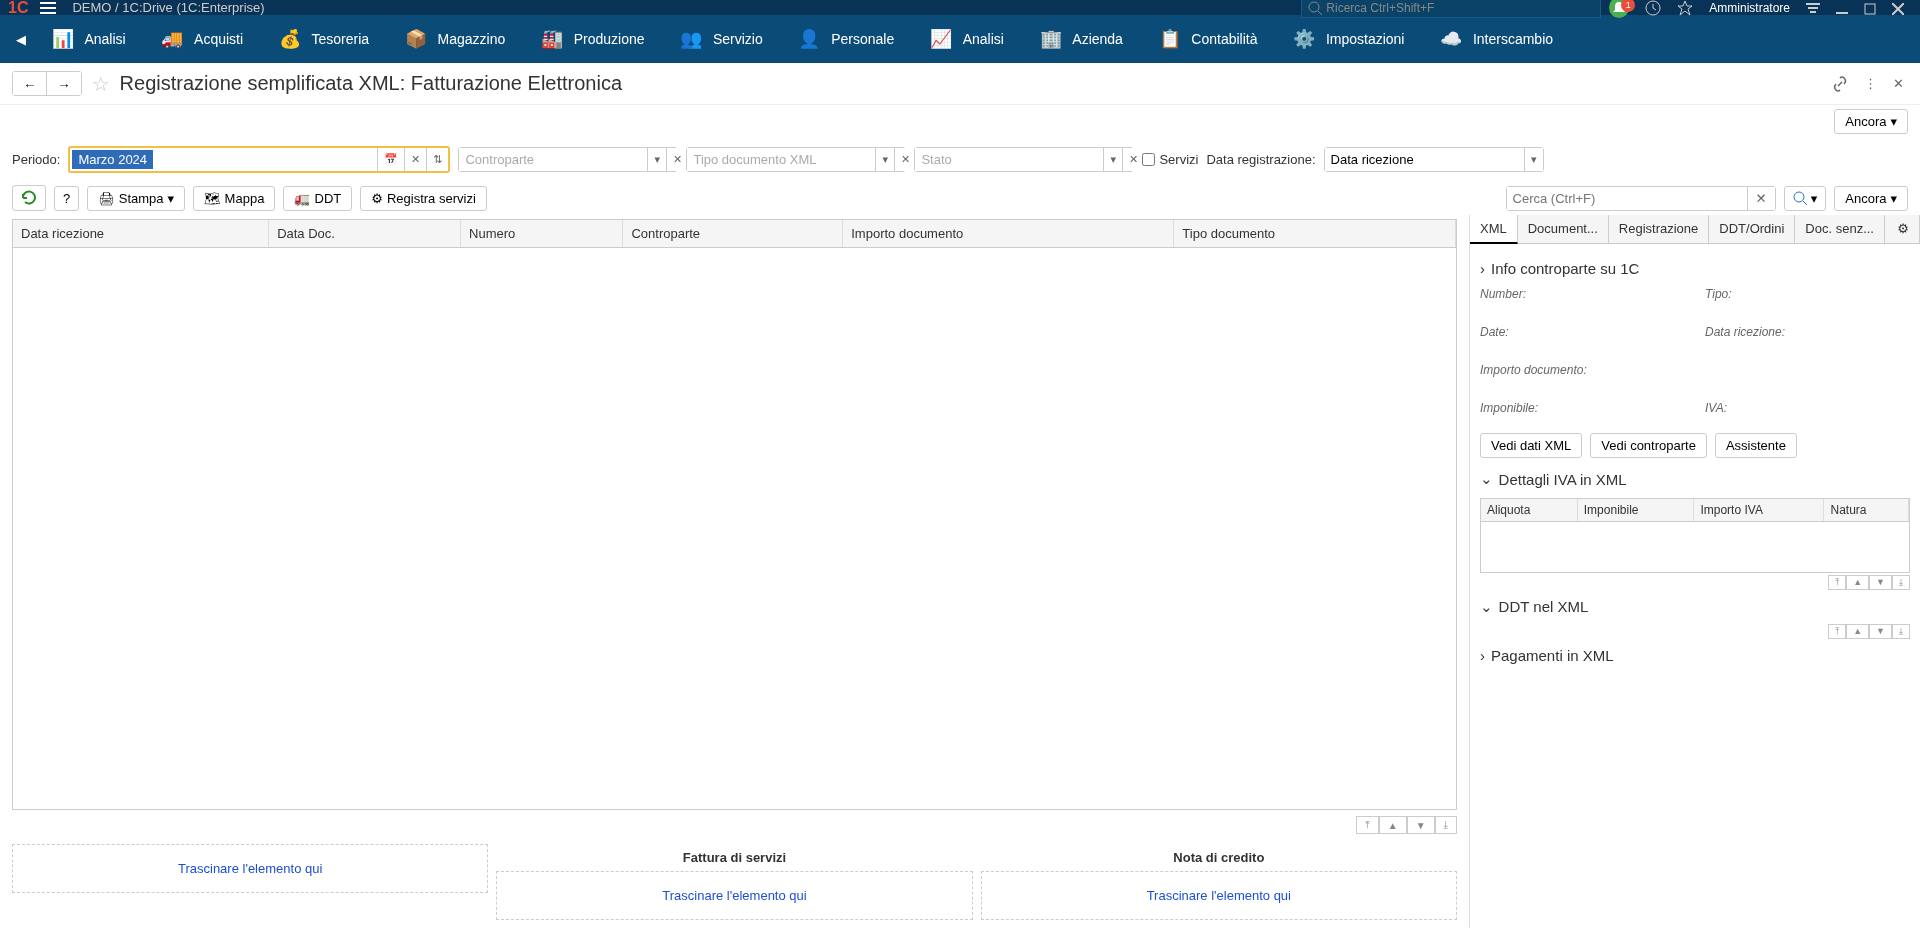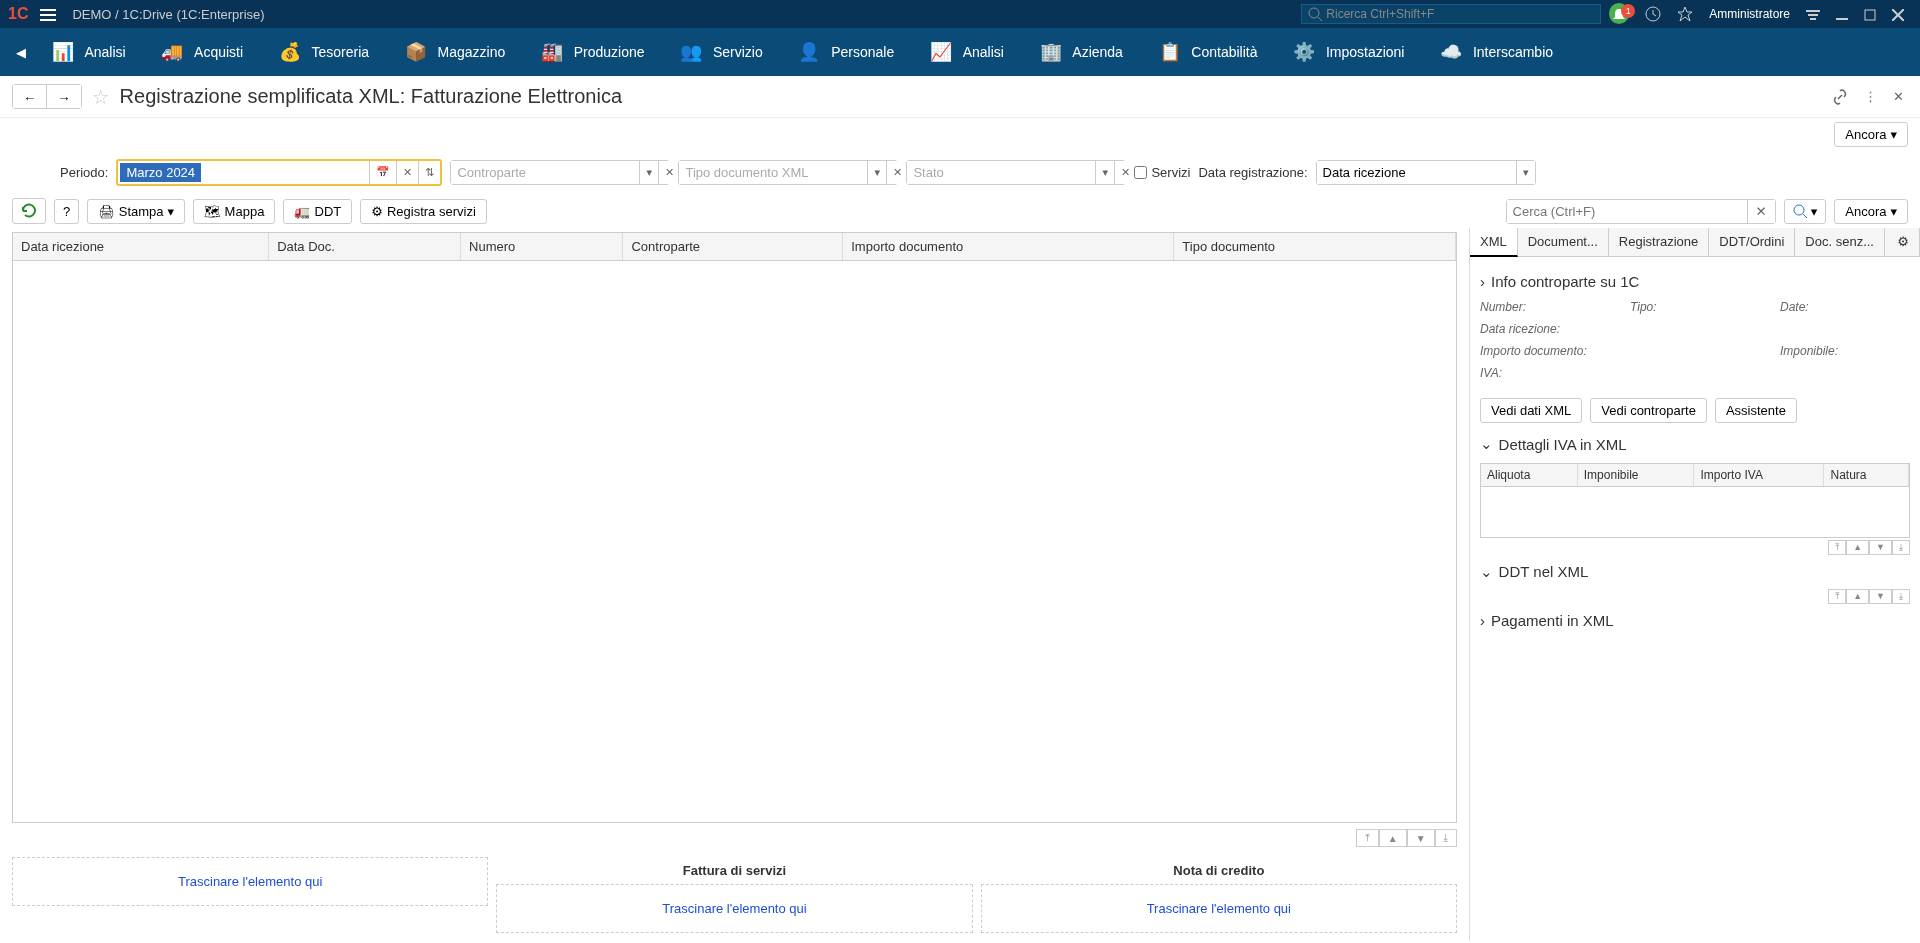--- a/index.html
+++ b/index.html
@@ -1,19 +1,19 @@
 <!DOCTYPE html>
 <html><head>
 <meta charset="utf-8">
 <style>
 * { box-sizing: border-box; margin: 0; padding: 0; font-family: Arial, sans-serif; }
 body { font-size: 13px; color: #333; background: #fff; overflow: hidden; }
 
 
-.titlebar { background: #083356; height: 28px; display: flex; align-items: center; color: #fff; padding: 0 8px; }
+.titlebar { background: #083356; height: 15px; display: flex; align-items: center; color: #fff; padding: 0 8px; }
 .titlebar .logo { color: #e94e3a; font-weight: bold; font-size: 16px; margin-right: 12px; }
 .titlebar .hamburger { margin-right: 16px; cursor: pointer; }
 .titlebar .title { flex: 0 0 auto; color: #ccc; font-size: 13px; }
 .titlebar .spacer { flex: 1; }
 .titlebar .search { background: #0a4268; border: 1px solid #1a5a8a; padding: 2px 6px; width: 300px; display: flex; align-items: center; color: #888; font-size: 12px; }
 .titlebar .search svg { margin-right: 4px; }
 .titlebar .icon-btn { padding: 0 8px; cursor: pointer; position: relative; }
 .titlebar .bell-badge { position: absolute; top: -2px; right: 2px; background: #e94e3a; color: #fff; border-radius: 50%; width: 14px; height: 14px; font-size: 9px; display: flex; align-items: center; justify-content: center; }
 .titlebar .bell-icon { background: #4caf50; border-radius: 50%; padding: 3px; }
 .titlebar .user { font-size: 12px; padding: 0 8px; }
@@ -32,21 +32,21 @@
 .pagehdr .star { margin-right: 10px; color: #ccc; cursor: pointer; font-size: 20px; }
 .pagehdr h1 { font-size: 20px; font-weight: normal; flex: 1; }
 .pagehdr .hdr-right { display: flex; align-items: center; gap: 8px; }
 .pagehdr .hdr-right .icon-btn { padding: 4px; cursor: pointer; color: #666; }
 
 
 .ancora-row { display: flex; justify-content: flex-end; padding: 4px 12px; }
 .btn { border: 1px solid #ccc; background: #fff; padding: 4px 10px; cursor: pointer; border-radius: 3px; font-size: 13px; display: inline-flex; align-items: center; gap: 4px; }
 
 
-.filter-row { display: flex; align-items: center; padding: 8px 12px; gap: 8px; flex-wrap: wrap; margin-left: 48px; }
+.filter-row { display: flex; align-items: center; padding: 8px 12px; gap: 8px; flex-wrap: wrap; }
 .filter-row label { font-size: 13px; }
 .combo { display: flex; border: 1px solid #ccc; border-radius: 3px; }
 .combo.highlighted { border: 2px solid #f0c040; }
 .combo input { border: none; padding: 4px 6px; flex: 1; outline: none; font-size: 13px; }
 .combo input::placeholder { color: #aaa; }
 .combo .combo-btn { border: none; border-left: 1px solid #ccc; background: #fff; padding: 0 6px; cursor: pointer; font-size: 11px; color: #666; }
 .periodo-val { background: #2e6bb8; color: #fff; padding: 2px 6px; margin: 2px; font-size: 13px; }
 .checkbox-wrap { display: flex; align-items: center; gap: 4px; }
 .data-reg-label { font-size: 13px; line-height: 1.2; }
 
@@ -77,21 +77,21 @@
 .dropzone .dz-body { border: 1px dashed #ccc; padding: 16px; color: #1d4ed8; font-size: 13px; }
 
 
 .rp-tabs { display: flex; border-bottom: 1px solid #ccc; background: #f5f5f5; }
 .rp-tab { padding: 6px 10px; border-right: 1px solid #ccc; cursor: pointer; font-size: 13px; white-space: nowrap; overflow: hidden; text-overflow: ellipsis; }
 .rp-tab.active { background: #fff; border-bottom: 2px solid #000000; margin-bottom: -1px; }
 .rp-tab.gear { margin-left: auto; }
 
 .rp-content { padding: 10px; overflow: auto; flex: 1; }
 .rp-section-hdr { display: flex; align-items: center; gap: 6px; cursor: pointer; padding: 6px 0; font-size: 15px; }
-.rp-fields { display: grid; grid-template-columns: 1fr 1fr 1fr; gap: 8px 20px; padding: 4px 0 12px 0; }
+.rp-fields { display: grid; grid-template-columns: 1fr 1fr; gap: 24px 20px; padding: 4px 0 12px 0; }
 .rp-fields .fld { font-style: italic; color: #666; font-size: 12px; }
 .rp-btns { display: flex; gap: 8px; padding: 6px 0; }
 
 .rp-subtable { border: 1px solid #ccc; margin-top: 4px; }
 .rp-subtable table { width: 100%; border-collapse: collapse; }
 .rp-subtable th { text-align: left; padding: 4px 6px; background: #f5f5f5; border-right: 1px solid #ddd; border-bottom: 1px solid #ccc; font-weight: normal; font-size: 12px; }
 .rp-subtable .empty { height: 50px; }
 .rp-subtable-nav { display: flex; justify-content: flex-end; padding: 2px 0; }
 .rp-subtable-nav button { border: 1px solid #ccc; background: #fff; padding: 1px 6px; cursor: pointer; font-size: 9px; color: #888; }
 
@@ -238,21 +238,21 @@
 
 <div class="ancora-row">
   <button class="btn">
       <span>Ancora</span> 
       <span>▾</span>
     </button>
 </div>
 
 <div class="filter-row">
   <label>Periodo:</label>
-  <div class="combo highlighted" style="width:326px">
+  <div class="combo highlighted" style="width:382px">
     <span class="periodo-val">Marzo 2024</span>
     <span style="flex:1"></span>
     <button class="combo-btn">📅</button>
     <button class="combo-btn">✕</button>
     <button class="combo-btn">⇅</button>
   </div>
   <div class="combo" style="width:220px">
     <input placeholder="Controparte" style="">
     <button class="combo-btn">▾</button>
     <button class="combo-btn">✕</button>

